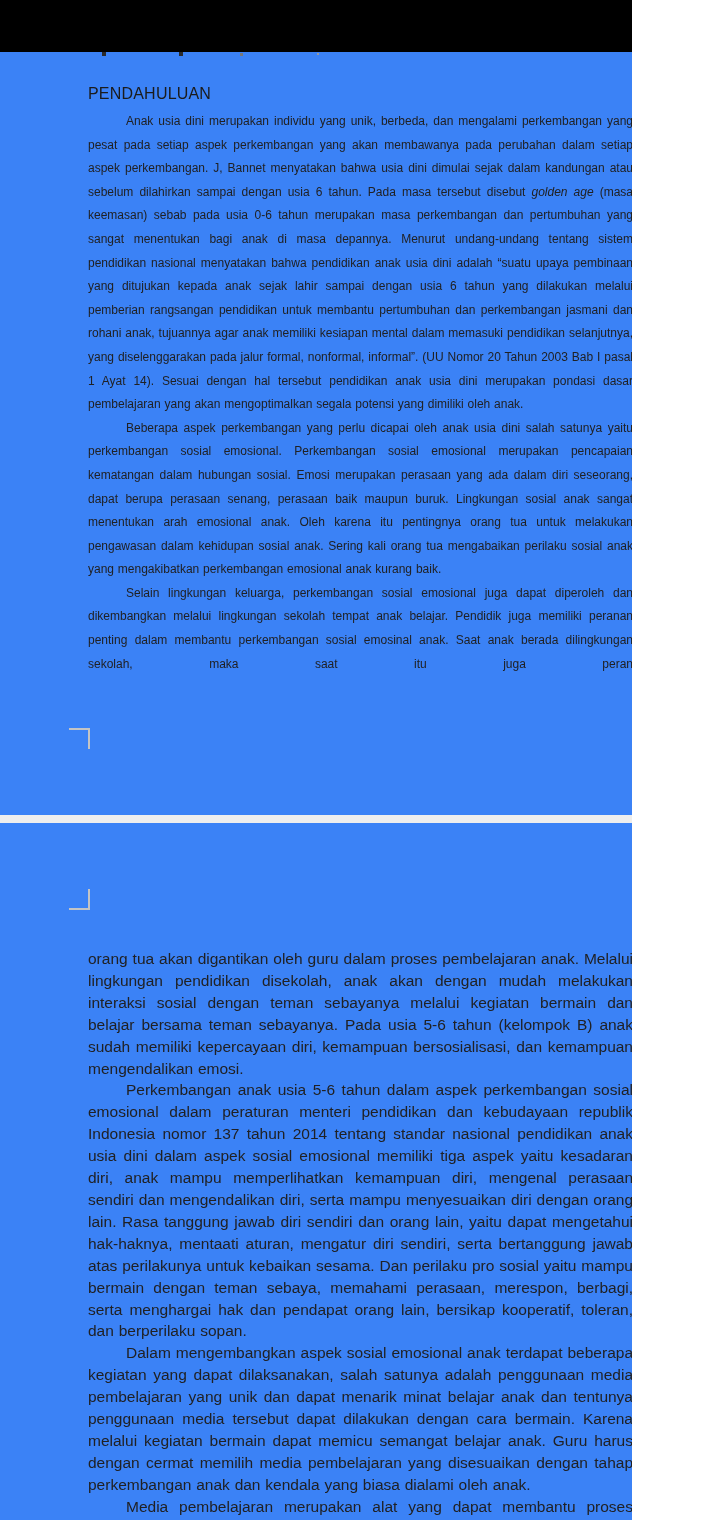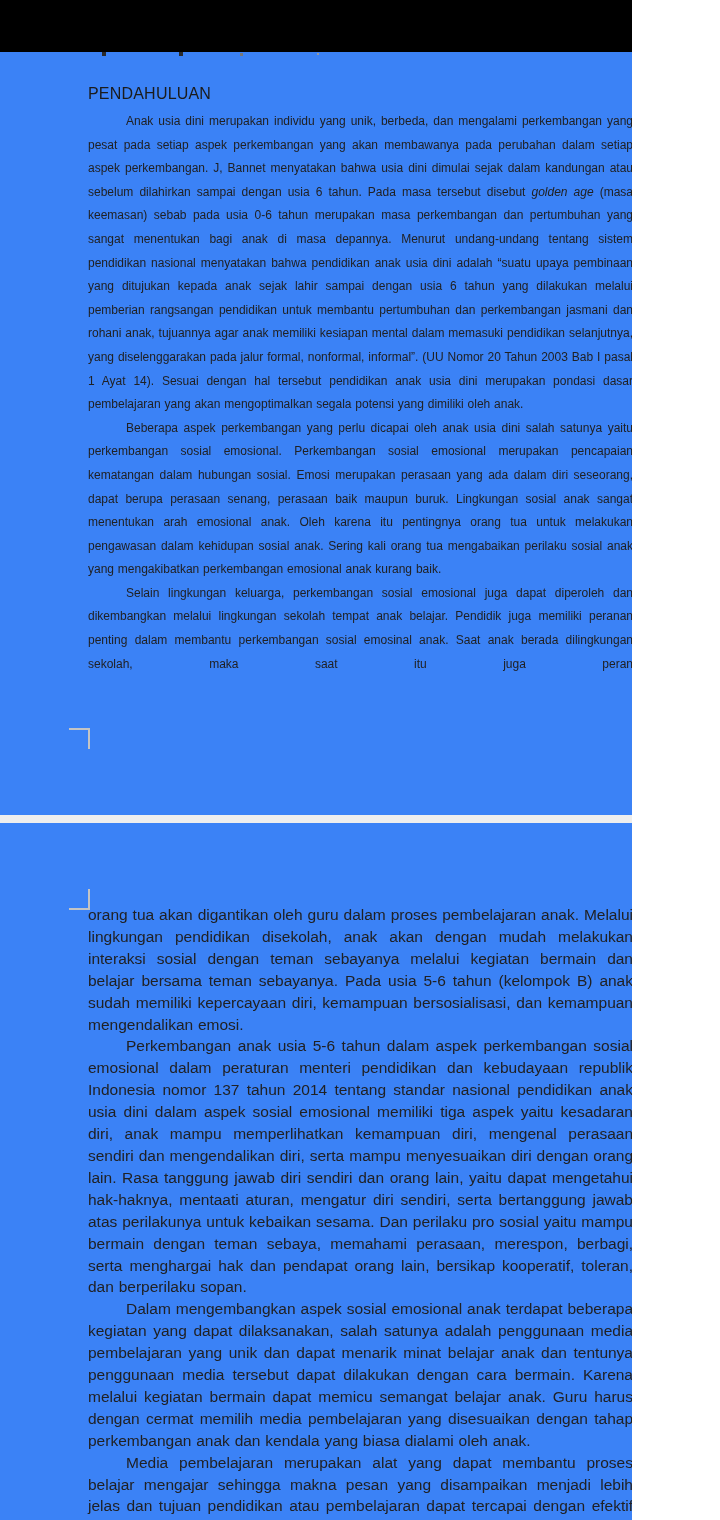--- a/index.html
+++ b/index.html
@@ -21,21 +21,21 @@
   .doc-heading{
     font-size:16px;line-height:20px;font-weight:400;color:#1b1b1b;
     letter-spacing:0.2px;margin:0 0 6px 0;
   }
   .page1-text p{font-size:12px;line-height:23.6px;}
   .page2-text p{font-size:15.5px;line-height:21.9px;}
   p.doc-par{
     margin:0;text-align:justify;text-indent:38px;
     word-spacing:0.5px;
   }
-  p.no-indent{text-indent:0;}
+  p.no-indent{text-indent:0;margin-top:44px;}
   p.cut{text-align-last:justify;}
   em{font-style:italic;}
 
   
   .separator{position:absolute;left:0;top:815px;width:720px;height:8px;background:#eeeeee;}
 
   
   .mark{position:absolute;width:19px;height:19px;}
   .mark-p1-left {left:69px; top:728px;border-top:2px solid #c4c4c4;border-right:2px solid #c4c4c4;}
   .mark-p1-right{left:633px;top:728px;border-top:2px solid #c4c4c4;border-left:2px solid #c4c4c4;}

